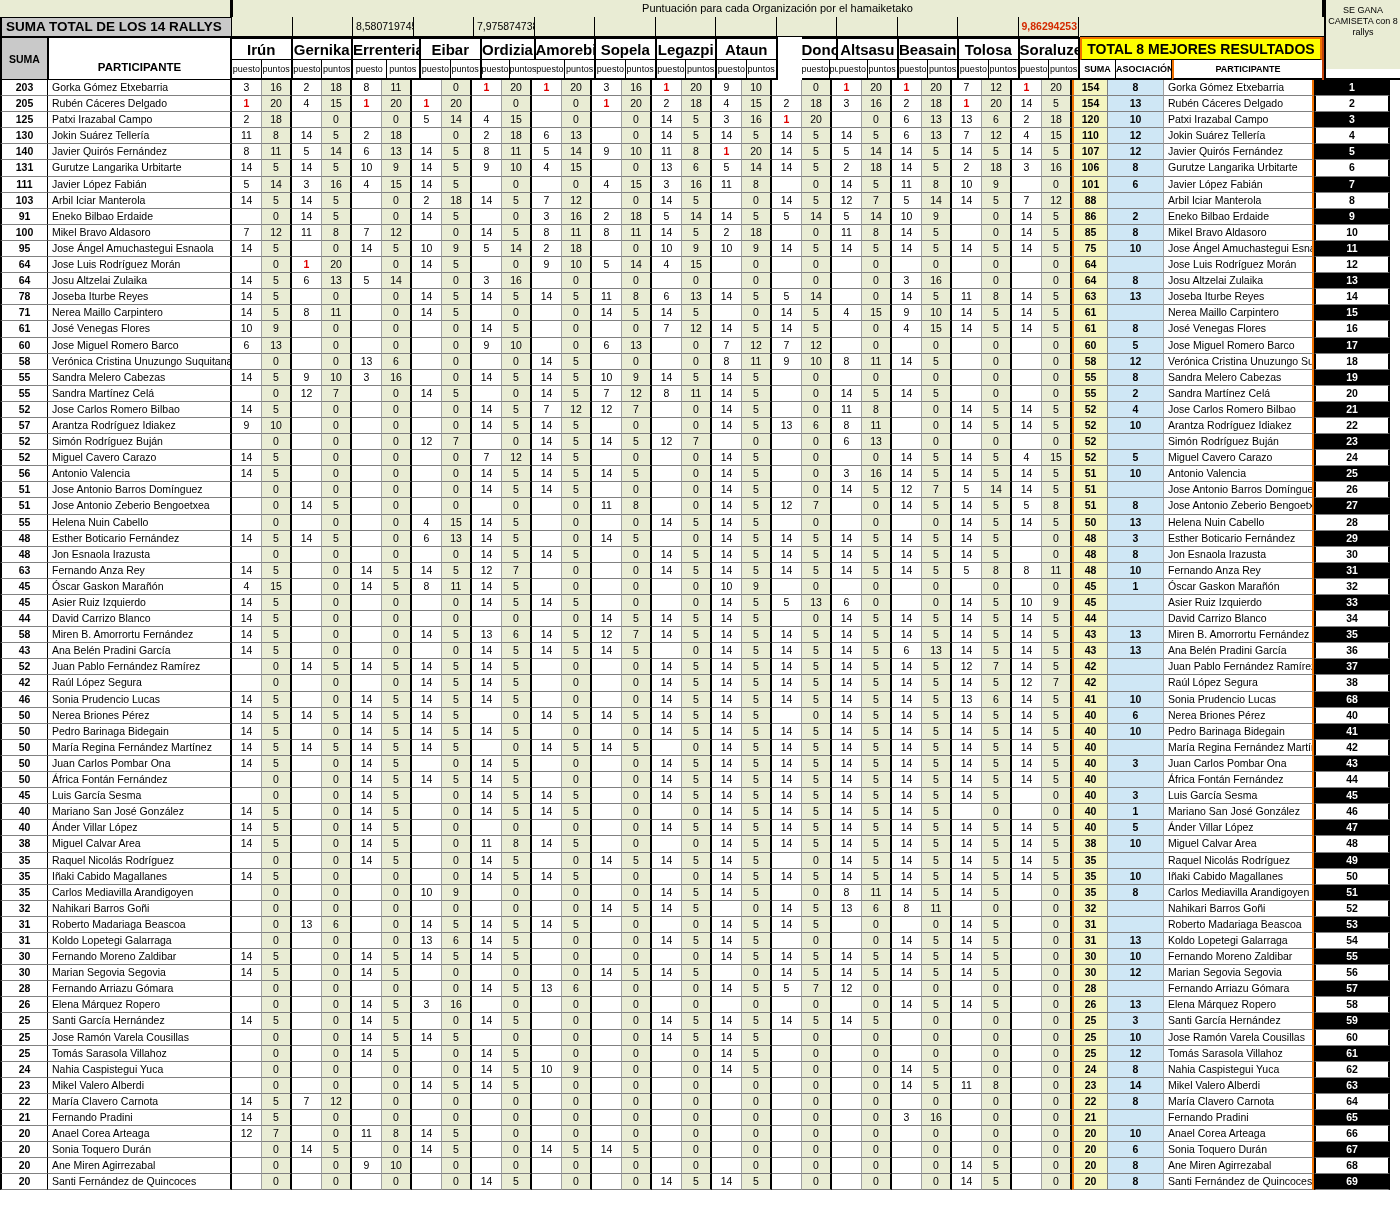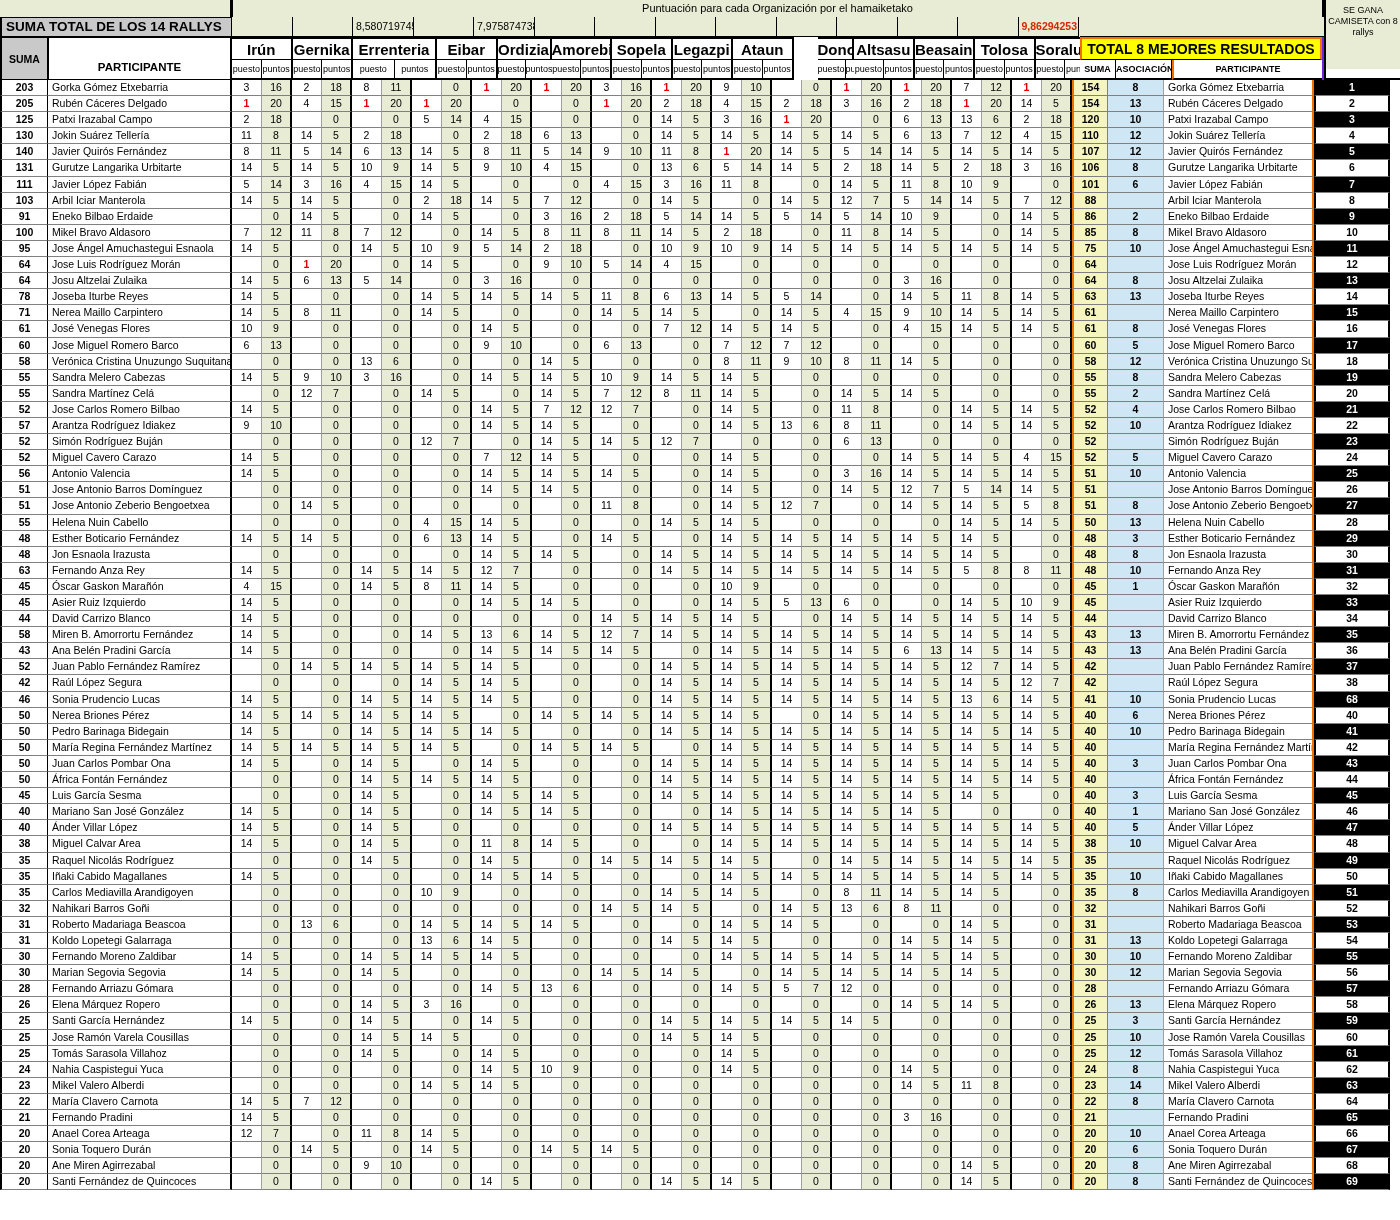--- a/index.html
+++ b/index.html
@@ -112,21 +112,21 @@
   }
   .rallycol .subs { display: flex; height: 20px; }
   .rallycol .subs span {
     flex: 1; text-align: center; font-size: 9px; line-height: 19px;
     background: #fff; border-bottom: 2px solid #000;
   }
   .rallycol .subs span:first-child { border-right: 1px solid #000; }
 
   .totalhdr {
     position: absolute; left: 1080px; top: 0; width: 244px; height: 43px;
-    border-right: 2px solid #6d28d9;
+    border-right: 2px solid #c2410c;
   }
   .totalhdr .tbar {
     height: 23px; line-height: 21px; text-align: center;
     background: #ffff00; font-size: 14px; font-weight: bold;
     border: 2px solid #f07000; border-bottom: 1px solid #000;
   }
   .totalhdr .tsubs { display: flex; height: 20px; }
   .totalhdr .tsubs span {
     font-size: 9px; font-weight: bold; text-align: center; line-height: 19px;
     background: #fff; border-bottom: 2px solid #000; border-right:1px solid #000;
@@ -214,21 +214,21 @@
             <span>puntos</span>
           </div>
         </div>
         <div class="rallycol" style="width: 60.5px;">
           <div class="rname">Gernika</div>
           <div class="subs">
             <span>puesto</span>
             <span>puntos</span>
           </div>
         </div>
-        <div class="rallycol" style="width: 84px;">
+        <div class="rallycol" style="width: 68px;">
           <div class="rname">Errenteria</div>
           <div class="subs">
             <span>puesto</span>
             <span>puntos</span>
           </div>
         </div>
         <div class="rallycol" style="width: 60.5px;">
           <div class="rname">Eibar</div>
           <div class="subs">
             <span>puesto</span>

